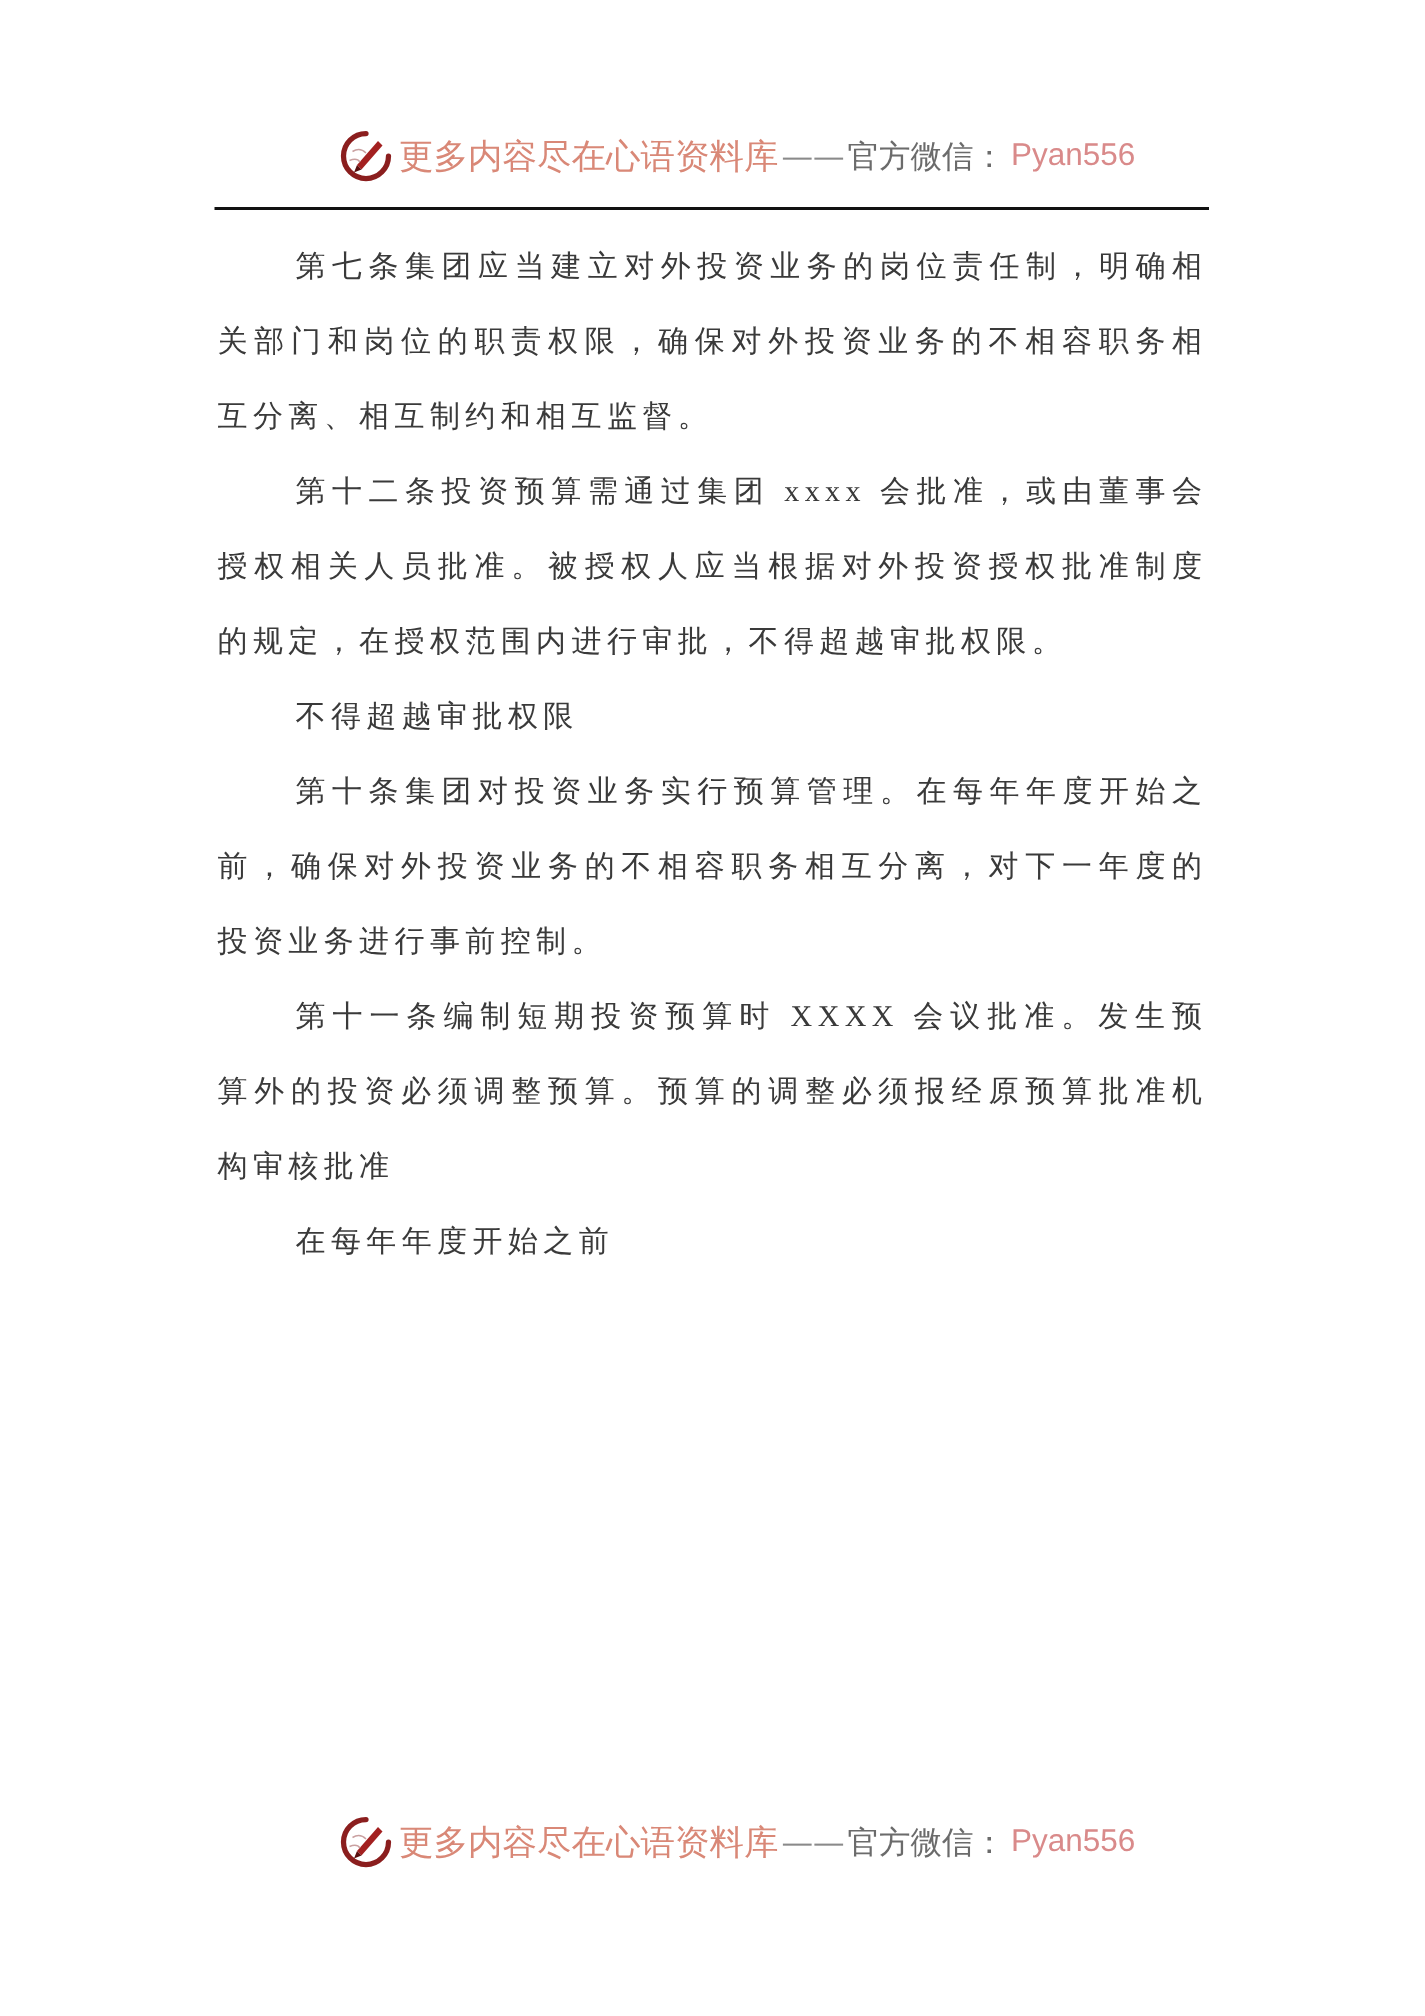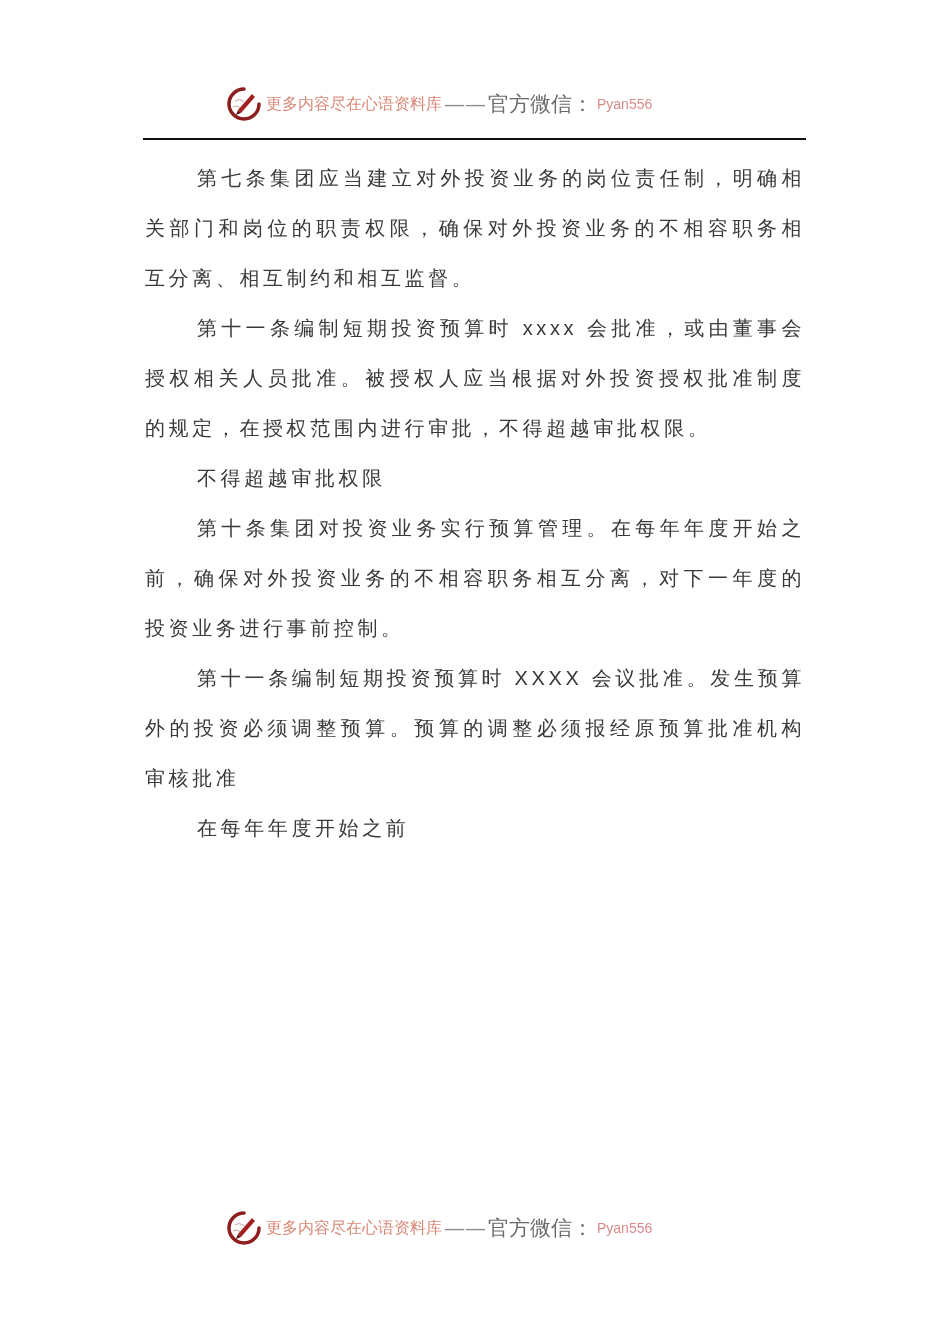--- a/index.html
+++ b/index.html
@@ -25,58 +25,58 @@
     .banner.top { top: 84px; }
     .banner.bottom { top: 1208px; }
     .banner .logo {
       width: 36px;
       height: 36px;
       margin-right: 4px;
       display: inline-block;
     }
     .banner .slogan {
       color: #d98877;
-      font-size: 16px;
+      font-size: 23px;
       font-family: "DejaVu Serif", serif;
       letter-spacing: 0px;
     }
     .banner .dash {
       color: #8a8a8a;
       font-size: 21px;
       margin: 0 2px;
     }
     .banner .wechat-label {
       color: #6b6b6b;
       font-size: 21px;
       font-family: Liberation Mono, monospace;
     }
     .banner .wechat-id {
       color: #d98a8a;
-      font-size: 14px;
+      font-size: 21px;
       font-family: "Liberation Sans", sans-serif;
       margin-left: 4px;
     }
     .header-rule {
       position: absolute;
       left: 143px;
       top: 138px;
       width: 663px;
       height: 2px;
       background: #111111;
     }
     .content {
       position: absolute;
       left: 145px;
       top: 153px;
       width: 660px;
       color: #3a3a3a;
       font-size: 20px;
       line-height: 50px;
       letter-spacing: 3.6px;
-      font-family: Liberation Sans, sans-serif;
+      font-family: Liberation Serif, serif;
       font-weight: 300;
     }
     .content p {
       margin: 0;
       text-indent: 52px;
       text-align: justify;
     }
   </style>
 </head>
 <body>
@@ -94,21 +94,21 @@
   <span class="slogan">更多内容尽在心语资料库</span>
   <span class="dash">——</span>
   <span class="wechat-label">官方微信：</span>
   <span class="wechat-id">Pyan556</span>
 </div>
 
 <div class="header-rule"></div>
 
 <div class="content">
   <p>第七条集团应当建立对外投资业务的岗位责任制，明确相关部门和岗位的职责权限，确保对外投资业务的不相容职务相互分离、相互制约和相互监督。</p>
-  <p>第十一条编制短期投资预算时 xxxx 会批准，或由董事会授权相关人员批准。被授权人应当根据对外投资授权批准制度的规定，在授权范围内进行审批，不得超越审批权限。</p>
+  <p>第十二条投资预算需通过集团 xxxx 会批准，或由董事会授权相关人员批准。被授权人应当根据对外投资授权批准制度的规定，在授权范围内进行审批，不得超越审批权限。</p>
   <p>不得超越审批权限</p>
   <p>第十条集团对投资业务实行预算管理。在每年年度开始之前，确保对外投资业务的不相容职务相互分离，对下一年度的投资业务进行事前控制。</p>
   <p>第十一条编制短期投资预算时 XXXX 会议批准。发生预算外的投资必须调整预算。预算的调整必须报经原预算批准机构审核批准</p>
   <p>在每年年度开始之前</p>
 </div>
 
 <div class="banner bottom">
   <span class="logo">
     <svg width="36" height="36" viewBox="0 0 36 36">
       <path d="M18 3 A15 15 0 1 0 33 18" fill="none" stroke="#8b1e1e" stroke-width="3.5" stroke-linecap="round"></path>

